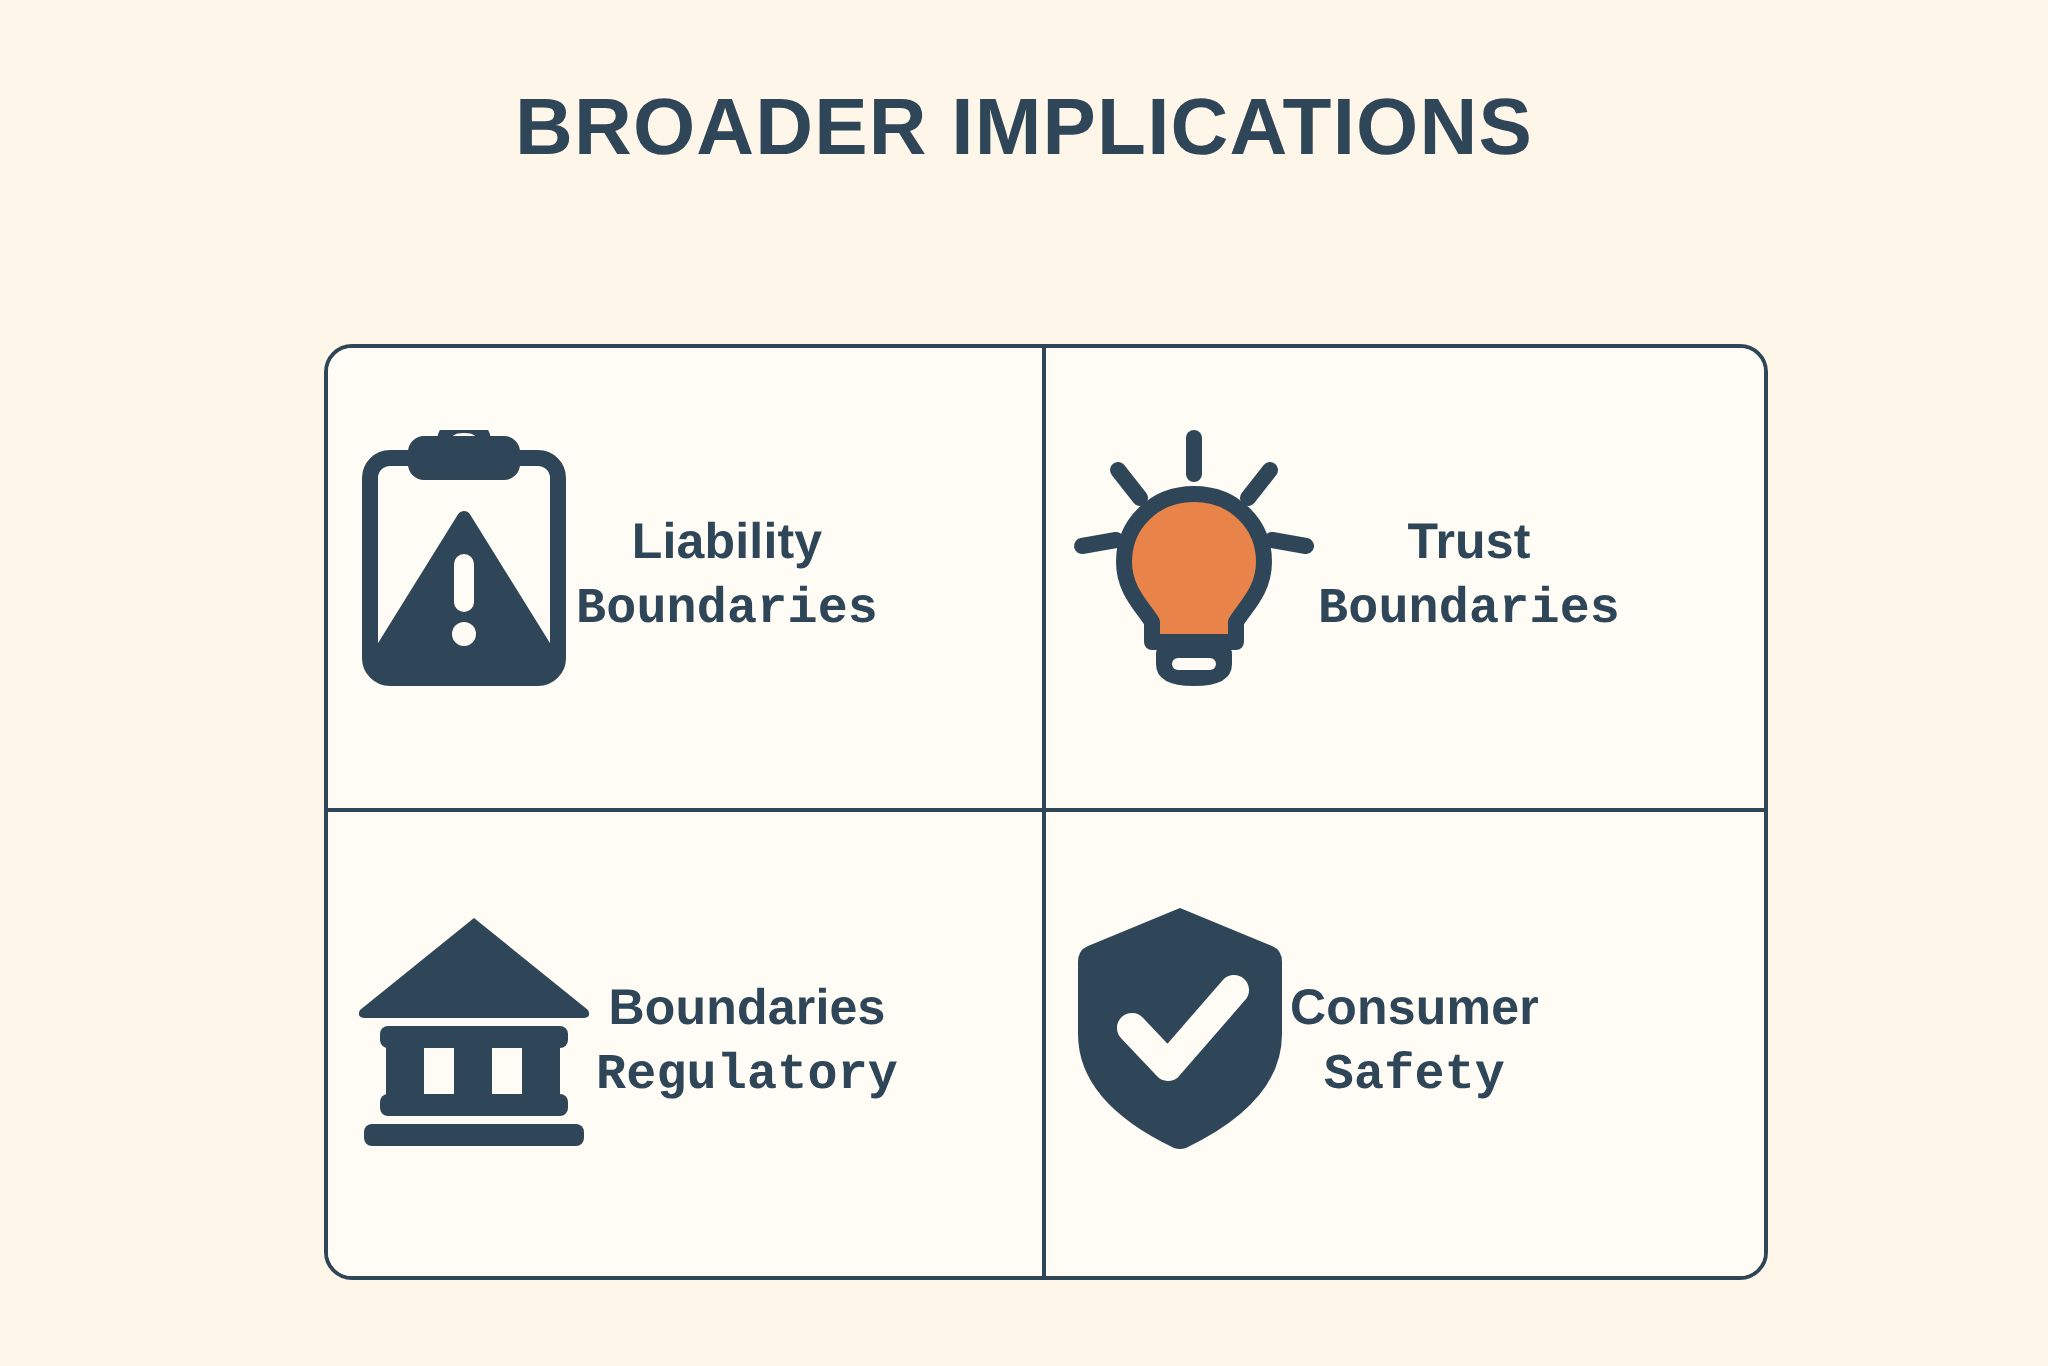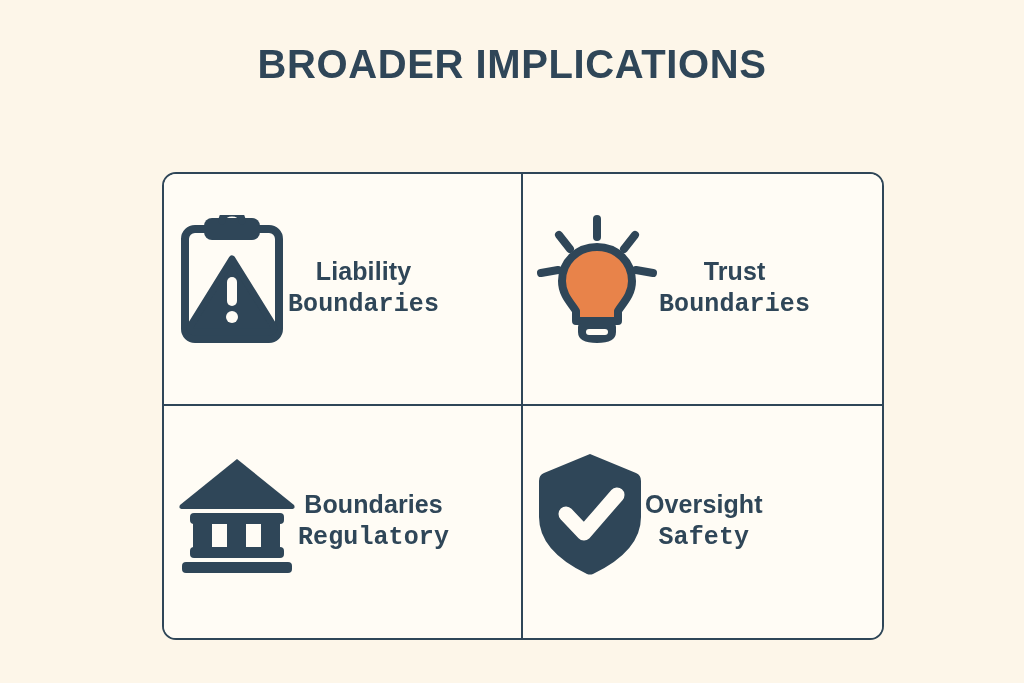--- a/index.html
+++ b/index.html
@@ -176,19 +176,19 @@
     <div class="cell c3">
       <div class="icon-wrap">
         <svg width="110" height="126" viewBox="0 0 110 126" aria-hidden="true">
           <path d="M55 3 L101 22 Q106 24 106 30 L106 66
                    Q106 100 58 123 Q55 124 52 123
                    Q4 100 4 66 L4 30 Q4 24 9 22 Z" fill="#2f4658"></path>
           <path d="M31 63 L49 82 L82 44" fill="none" stroke="#fffcf5" stroke-width="15" stroke-linecap="round" stroke-linejoin="round"></path>
         </svg>
       </div>
       <div class="cell-label">
-        <span>Oversight</span>
+        <span>Consumer</span>
         <span class="l2">Safety</span>
       </div>
     </div>
 
   </div>
 </div>
 
 </body></html>

